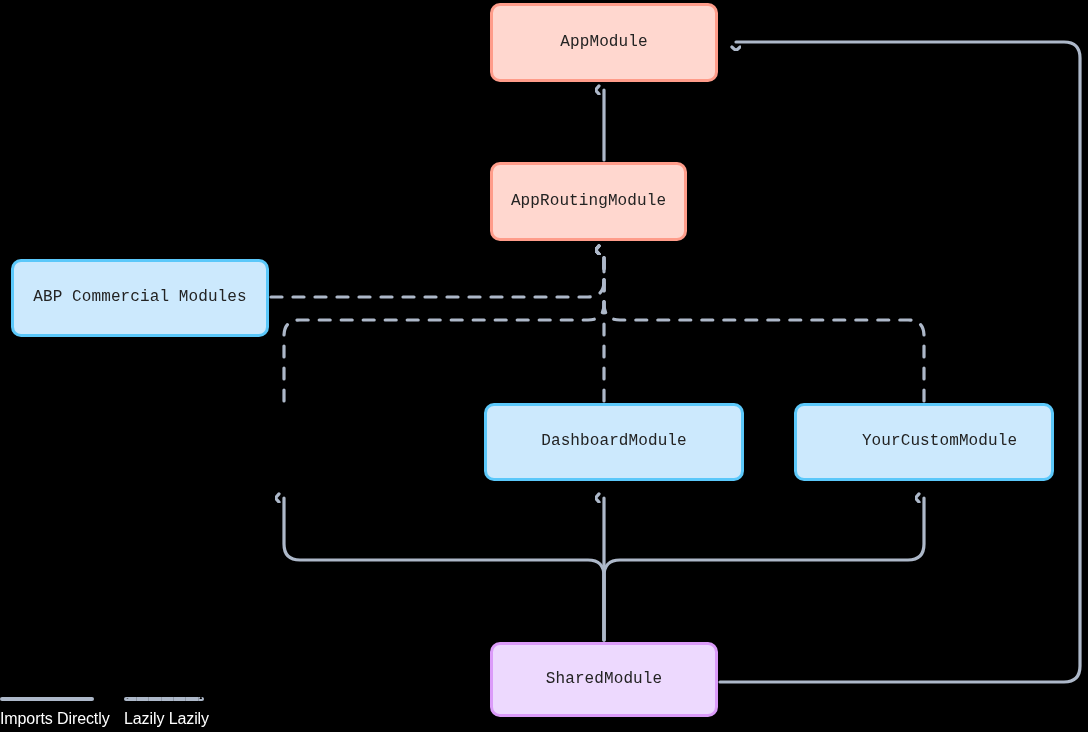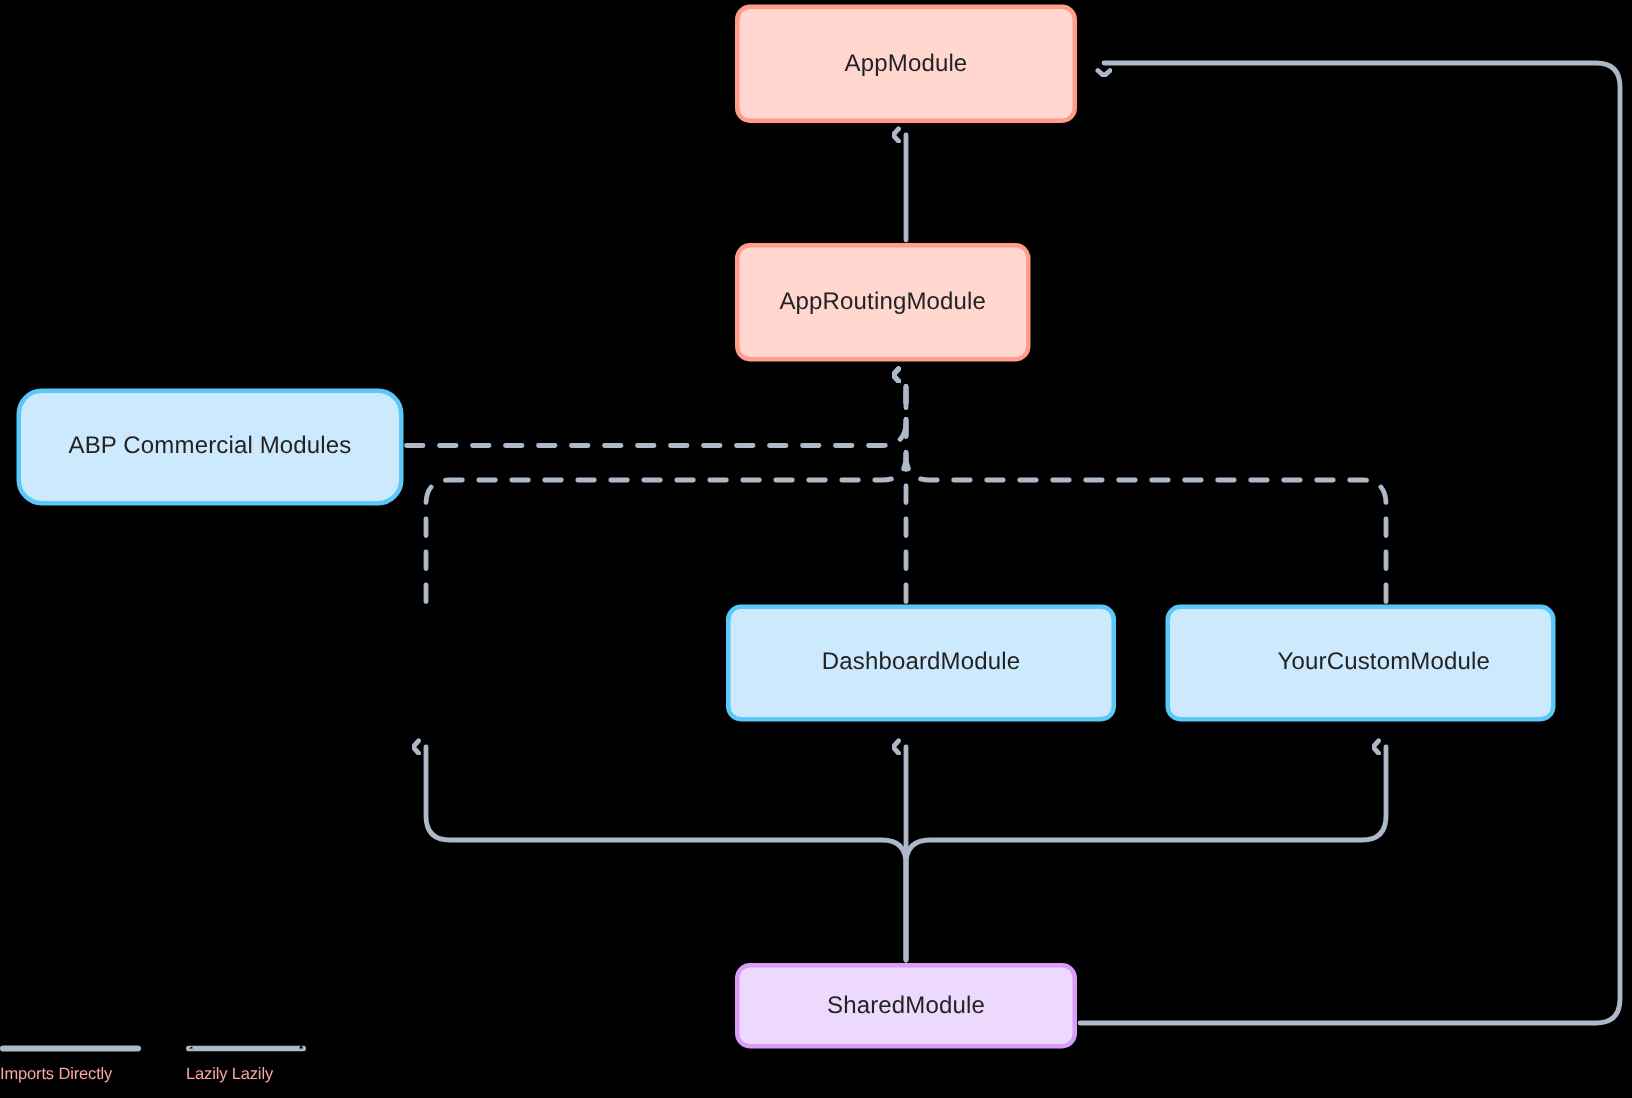--- a/index.html
+++ b/index.html
@@ -35,21 +35,21 @@
     box-sizing: border-box;
     border-style: solid;
     border-width: 3px;
     border-radius: 10px;
     display: flex;
     align-items: center;
     justify-content: center;
     text-align: center;
     color: #232323;
     font-size: 16px;
-    font-family: Liberation Sans, sans-serif;
+    font-family: Liberation Mono, monospace;
     letter-spacing: 0.1px;
   }
   .node-label {
     display: block;
     padding: 0 8px;
     line-height: 1.2;
   }
   .legend {
     position: absolute;
     left: 0;
@@ -72,23 +72,23 @@
   .legend-swatch-solid {
     background: #adb8c9;
   }
   .legend-swatch-dashed {
     height: 0;
     border-top: 4px dashed #adb8c9;
     width: 80px;
   }
   .legend-text {
     margin-top: 9px;
-    font-size: 11px;
+    font-size: 16px;
     font-family: "Liberation Sans", sans-serif;
-    color: #fca5a5;
+    color: #ffffff;
     white-space: nowrap;
     letter-spacing: -0.1px;
   }
 </style>
 </head>
 <body>
 
 <div id="diagram-canvas">
 
   <svg class="edge-layer" viewBox="0 0 1088 732" width="1088" height="732" xmlns="http://www.w3.org/2000/svg">
@@ -121,34 +121,34 @@
   </svg>
 
   <div class="node" style="left:490px; top:3px; width:228px; height:79px; background:#FFD7CF; border-color:#FF9C8A;">
     <span class="node-label">AppModule</span>
   </div>
 
   <div class="node" style="left:490px; top:162px; width:197px; height:79px; background:#FFD7CF; border-color:#FF9C8A;">
     <span class="node-label">AppRoutingModule</span>
   </div>
 
-  <div class="node" style="left:11px; top:259px; width:258px; height:78px; background:#CCE9FD; border-color:#5BC8FA;border-radius:17px;">
+  <div class="node" style="left:11px; top:259px; width:258px; height:78px; background:#CCE9FD; border-color:#5BC8FA;">
     <span class="node-label">ABP Commercial Modules</span>
   </div>
 
 
   <div class="node" style="left:484px; top:403px; width:260px; height:78px; background:#CCE9FD; border-color:#5BC8FA;">
     <span class="node-label">DashboardModule</span>
   </div>
 
-  <div class="node" style="left:777px; top:403px; width:260px; height:78px; background:#CCE9FD; border-color:#5BC8FA;padding-left:31px;">
+  <div class="node" style="left:794px; top:403px; width:260px; height:78px; background:#CCE9FD; border-color:#5BC8FA;padding-left:31px;">
     <span class="node-label">YourCustomModule</span>
   </div>
 
-  <div class="node" style="left:490px; top:642px; width:228px; height:57px; background:#EDD9FE; border-color:#DB9BF9;">
+  <div class="node" style="left:490px; top:642px; width:228px; height:75px; background:#EDD9FE; border-color:#DB9BF9;">
     <span class="node-label">SharedModule</span>
   </div>
 
   <div class="legend">
     <div class="legend-item legend-item-solid">
       <div class="legend-swatch legend-swatch-solid"></div>
       <div class="legend-text">Imports Directly</div>
     </div>
     <div class="legend-item legend-item-dashed">
       <div class="legend-swatch legend-swatch-dashed"></div>

